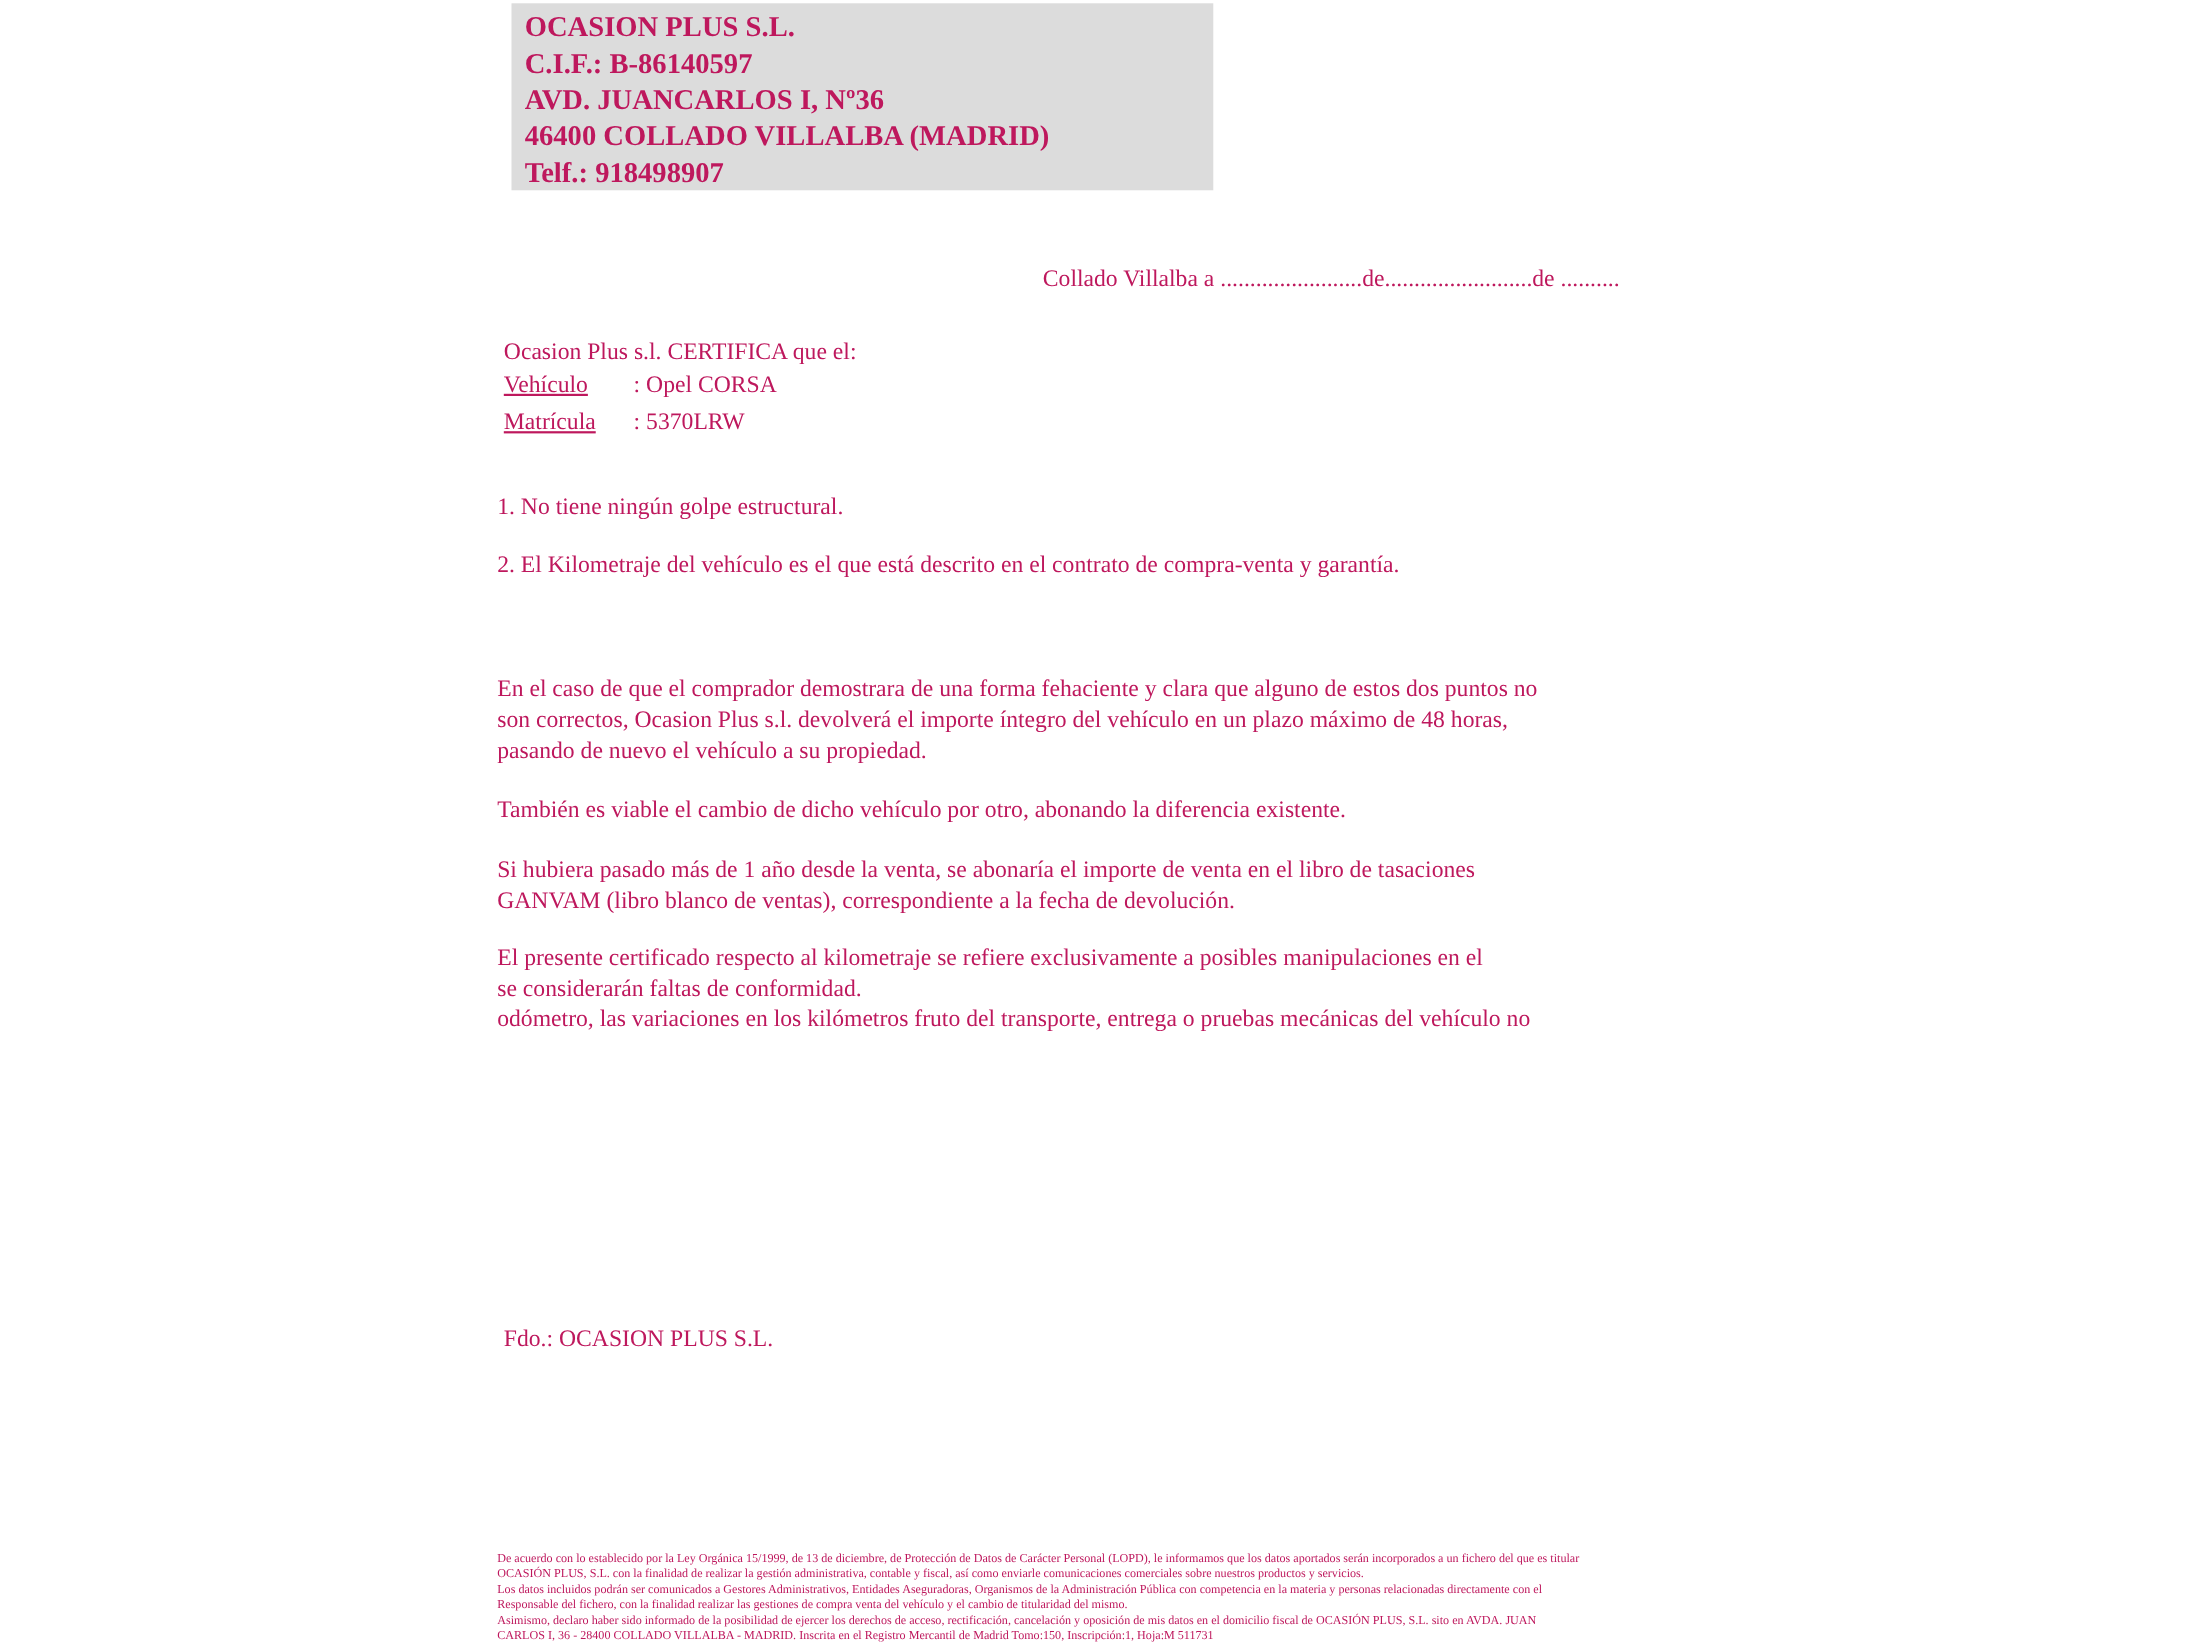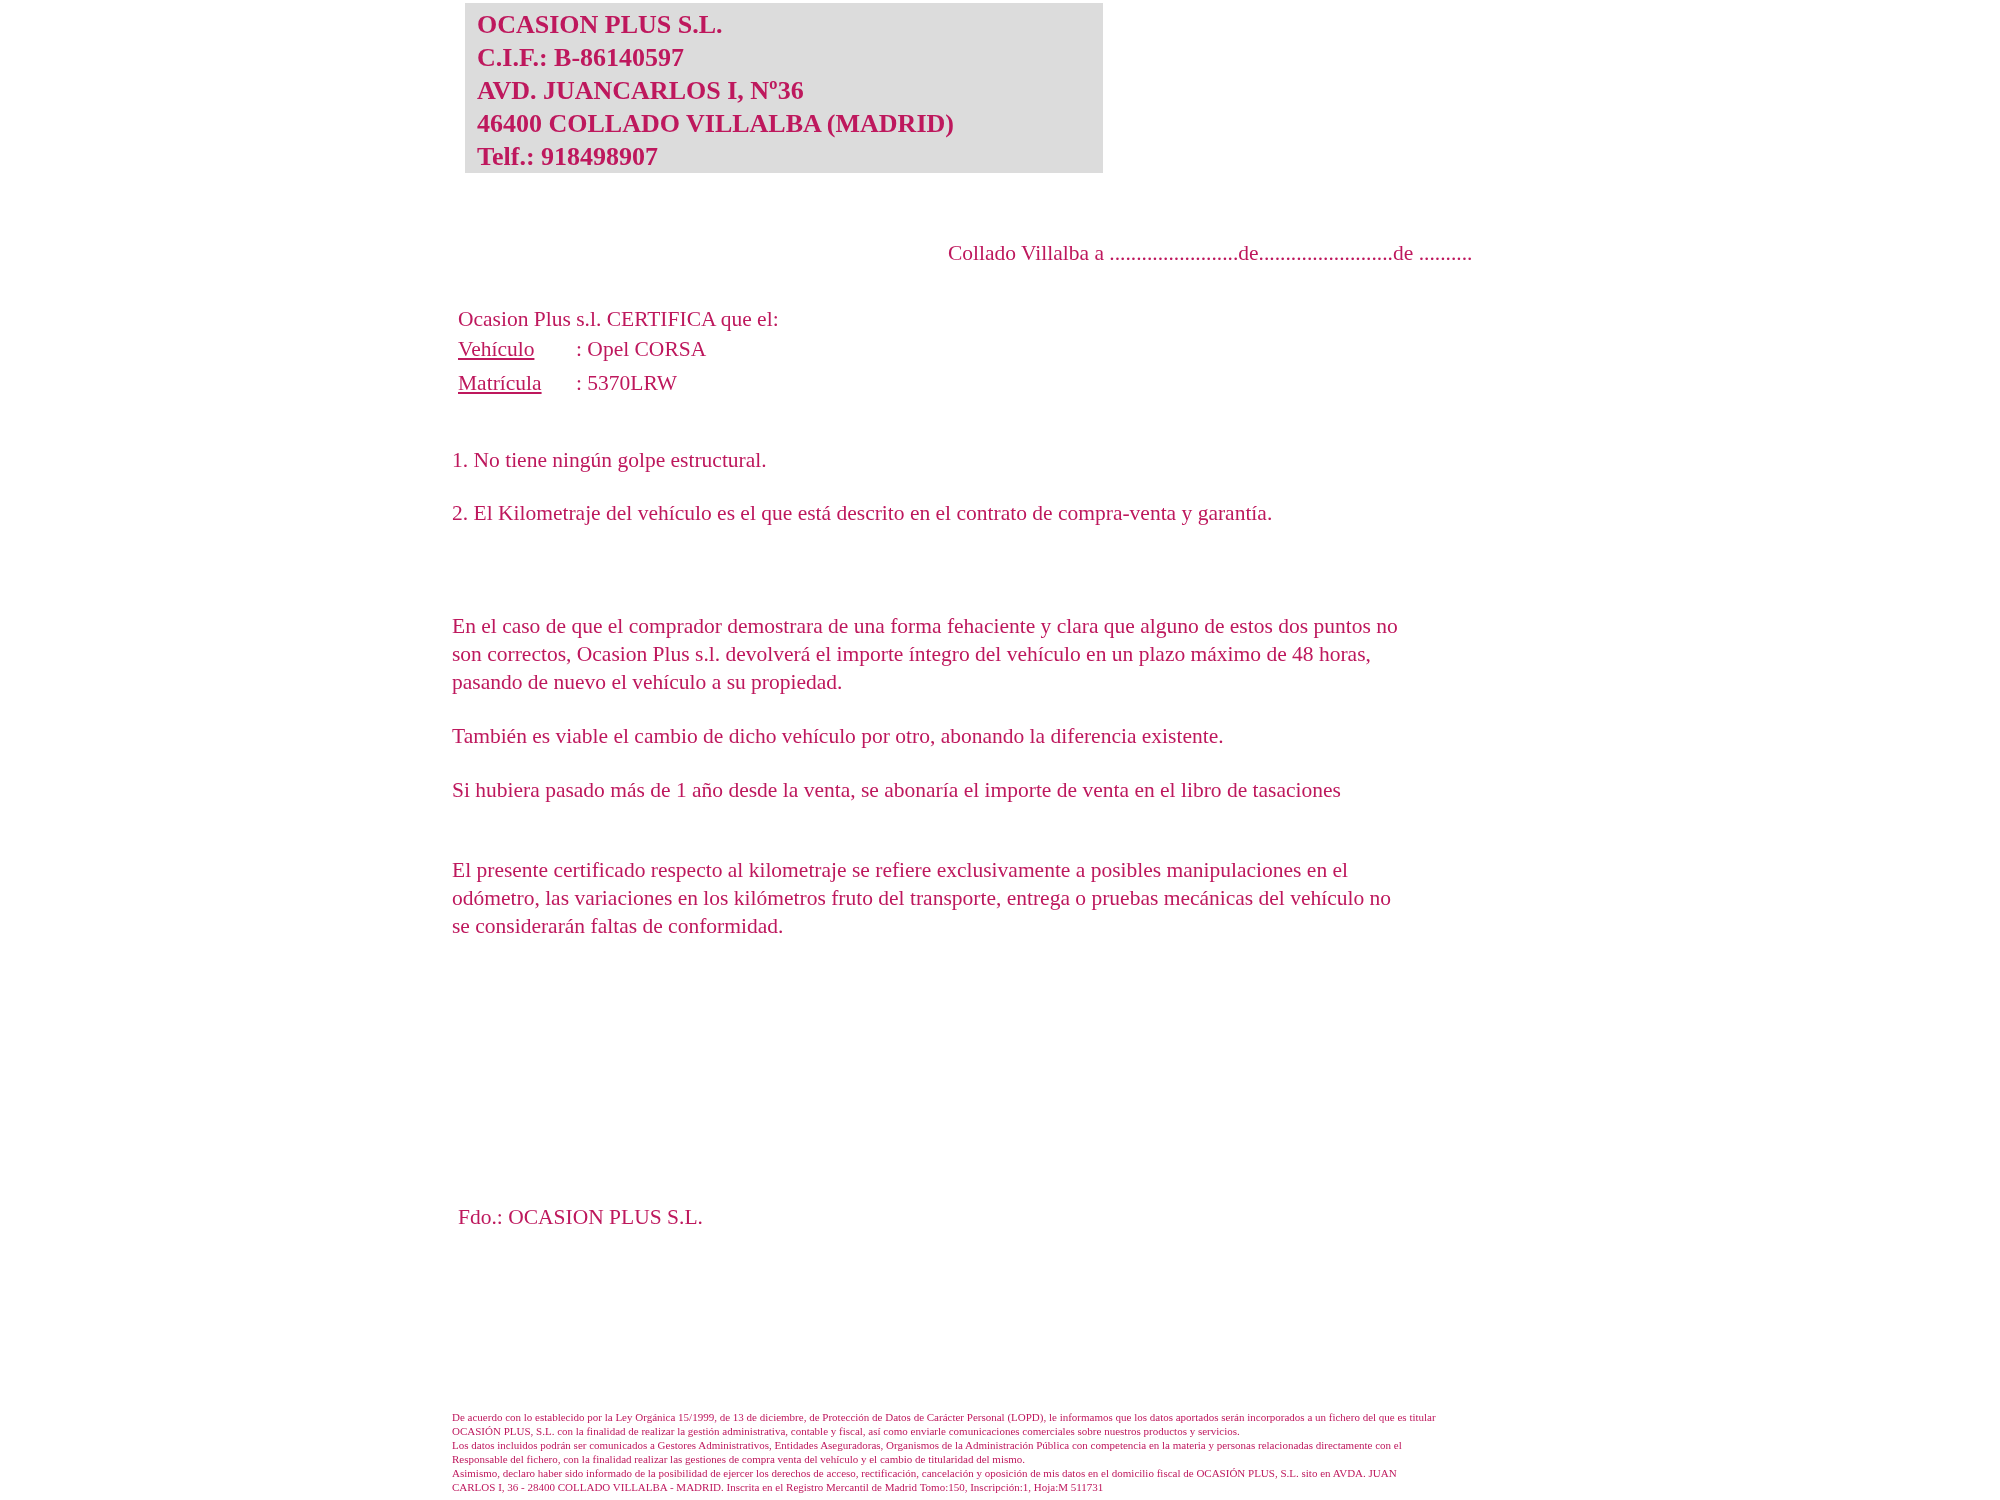--- a/index.html
+++ b/index.html
@@ -130,26 +130,27 @@
     <div>son correctos, Ocasion Plus s.l. devolverá el importe íntegro del vehículo en un plazo máximo de 48 horas,</div>
     <div>pasando de nuevo el vehículo a su propiedad.</div>
   </div>
 
   <div class="para para2">
     <div>También es viable el cambio de dicho vehículo por otro, abonando la diferencia existente.</div>
   </div>
 
   <div class="para para3">
     <div>Si hubiera pasado más de 1 año desde la venta, se abonaría el importe de venta en el libro de tasaciones</div>
+    <div>GANVAM (libro blanco de ventas), correspondiente a la fecha de devolución.</div>
   </div>
 
   <div class="para para4">
     <div>El presente certificado respecto al kilometraje se refiere exclusivamente a posibles manipulaciones en el</div>
+    <div>se considerarán faltas de conformidad.</div>
     <div>odómetro, las variaciones en los kilómetros fruto del transporte, entrega o pruebas mecánicas del vehículo no</div>
-    <div>se considerarán faltas de conformidad.</div>
   </div>
 
   <div class="signature">Fdo.: OCASION PLUS S.L.</div>
 
   <div class="legal-footer">
     <div>De acuerdo con lo establecido por la Ley Orgánica 15/1999, de 13 de diciembre, de Protección de Datos de Carácter Personal (LOPD), le informamos que los datos aportados serán incorporados a un fichero del que es titular</div>
     <div>OCASIÓN PLUS, S.L. con la finalidad de realizar la gestión administrativa, contable y fiscal, así como enviarle comunicaciones comerciales sobre nuestros productos y servicios.</div>
     <div>Los datos incluidos podrán ser comunicados a Gestores Administrativos, Entidades Aseguradoras, Organismos de la Administración Pública con competencia en la materia y personas relacionadas directamente con el</div>
     <div>Responsable del fichero, con la finalidad realizar las gestiones de compra venta del vehículo y el cambio de titularidad del mismo.</div>
     <div>Asimismo, declaro haber sido informado de la posibilidad de ejercer los derechos de acceso, rectificación, cancelación y oposición de mis datos en el domicilio fiscal de OCASIÓN PLUS, S.L. sito en AVDA. JUAN</div>

